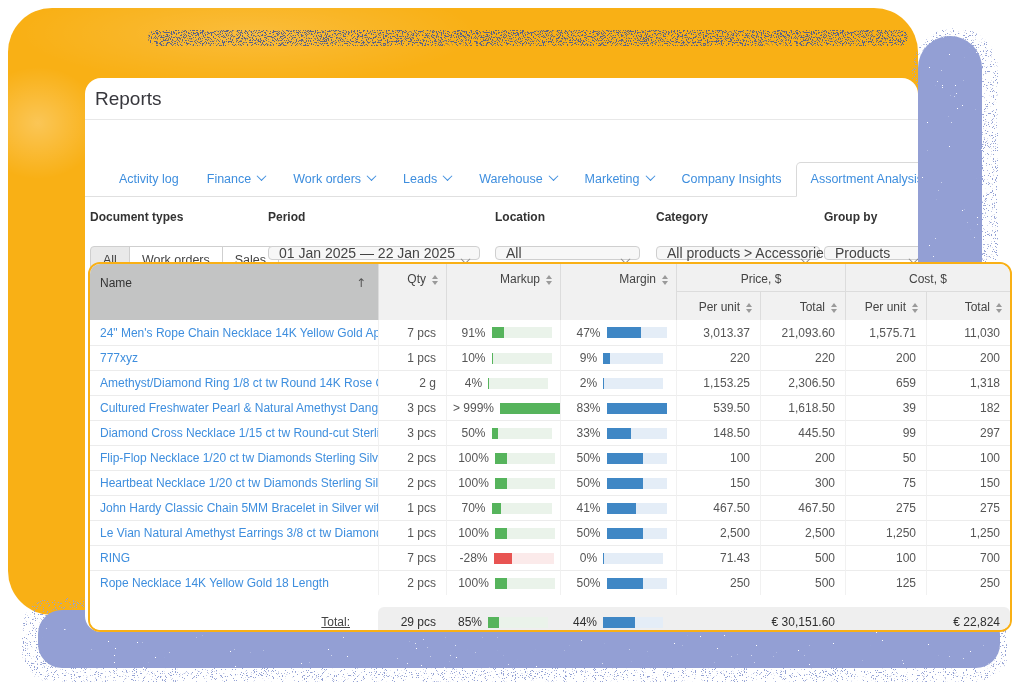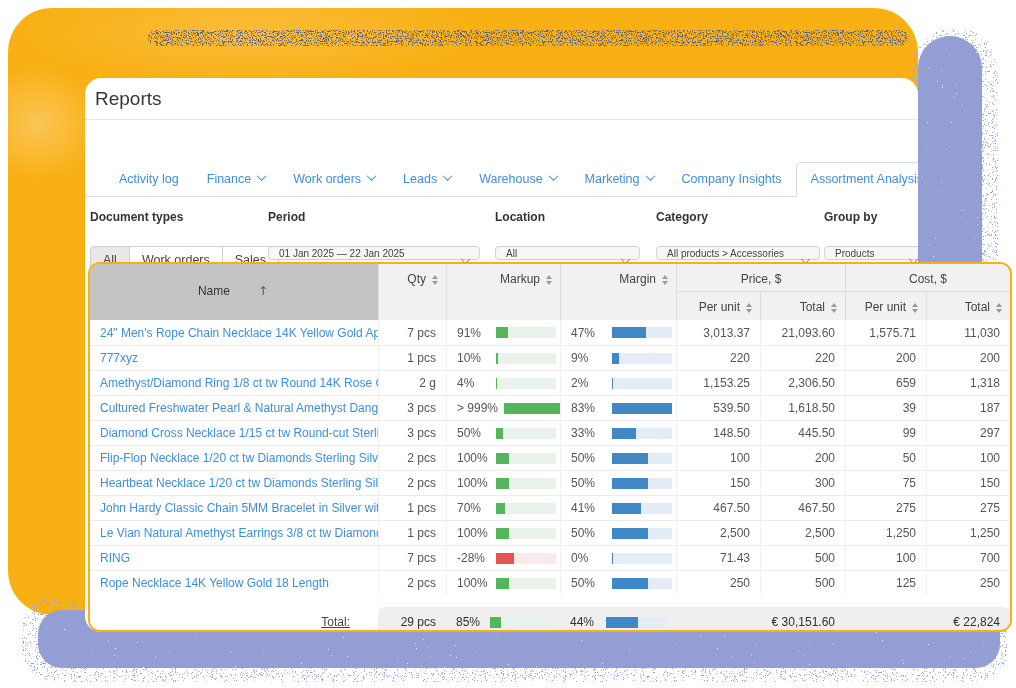--- a/index.html
+++ b/index.html
@@ -38,49 +38,49 @@
   .filters{position:absolute;left:5px;top:132px;right:0;height:60px;}
   .fgroup{position:absolute;top:0;}
   .flabel{font-size:12px;font-weight:bold;color:#333;margin-bottom:22px;}
   .seg{display:flex;}
   .seg-btn{height:26px;line-height:26px;padding:0 12px;border:1px solid #cfcfcf;background:#fff;
        font-size:12.5px;color:#444;margin-left:-1px;cursor:pointer;white-space:nowrap;}
   .seg-btn:first-child{border-radius:4px 0 0 4px;margin-left:0;}
   .seg-btn:last-child{border-radius:0 4px 4px 0;}
   .seg-btn.sel{background:#e9e9e9;}
   .select{height:14px;border:1px solid #cfcfcf;border-radius:4px;background:#f7f7f7;
-       display:flex;align-items:center;padding:0 26px 0 10px;font-size:10px;color:#444;
+       display:flex;align-items:center;padding:0 26px 0 10px;font-size:14px;color:#444;
        position:relative;box-sizing:border-box;cursor:pointer;white-space:nowrap;}
   .select .chev{position:absolute;right:10px;top:10px;color:#8a8a8a;margin:0;}
   
   .tbl{
     position:absolute;left:88px;top:262px;width:924px;height:370px;box-sizing:border-box;
     background:#fff;border:2px solid var(--accent,#F9B015);border-radius:12px;overflow:hidden;
     display:grid;grid-template-columns:288px 68px 114px 116px 84px 85px 81px 84px;
     grid-template-rows:28px 28px;font-size:12px;color:#555;
   }
   .hc{background:#f1f1f1;box-sizing:border-box;display:flex;align-items:flex-start;padding-top:8px;}
   .h-name{grid-column:1;grid-row:1/3;background:#c3c4c4;color:#333;
-      display:flex;justify-content:center;padding:20px 12px 0 10px;cursor:pointer;gap:28px;}
+      display:flex;justify-content:space-between;padding:12px 12px 0 10px;cursor:pointer;gap:28px;}
   .h-top2{grid-row:1/3;justify-content:flex-end;padding-right:8px;border-left:1px solid #dcdcdc;cursor:pointer;color:#444;}
   .h-grp{grid-row:1;justify-content:center;border-left:1px solid #dcdcdc;border-bottom:1px solid #dcdcdc;color:#444;}
   .h-sub{grid-row:2;justify-content:flex-end;padding-right:8px;border-left:1px solid #dcdcdc;cursor:pointer;color:#444;}
   .sort{display:inline-flex;flex-direction:column;margin-left:6px;margin-top:3px;row-gap:2px;}
   .sort i{display:block;width:0;height:0;border-left:3.5px solid transparent;border-right:3.5px solid transparent;}
   .sort .up{border-bottom:4px solid #9a9a9a;}
   .sort .dn{border-top:4px solid #9a9a9a;}
   .arrow-up{font-family:"DejaVu Sans",sans-serif;color:#555;font-size:12px;}
   
   .bc{height:25px;box-sizing:border-box;display:flex;align-items:center;border-top:1px solid #ececec;
       padding:0 10px;white-space:nowrap;overflow:hidden;}
   .bc.first{border-top:none;}
   .num{justify-content:flex-end;}
   .vline{border-left:1px solid #f1f1f1;}
   .c-name a{color:var(--link,#3E8EDE);text-decoration:none;cursor:pointer;}
-  .barcell{justify-content:space-between;padding-right:4px;column-gap:6px;}
+  .barcell{justify-content:center;padding-right:4px;column-gap:6px;}
   .bar{width:60px;height:11px;background:#eaf3ea;flex:none;}
   .bar i{display:block;height:100%;background:var(--bar-green,#56B45C);}
   .bar.blue{background:#e4edf7;}
   .bar.blue i{background:var(--bar-blue,#3F87C5);}
   .bar.red{background:#fbeaea;}
   .bar.red i{background:var(--bar-red,#E85452);}
   .spacer{grid-column:1/9;height:12px;}
   
   .tc{height:30px;box-sizing:border-box;display:flex;align-items:center;background:#efefef;
       font-weight:normal;color:#2f2f2f;padding:0 10px;white-space:nowrap;}
@@ -335,21 +335,21 @@
     </div>
     <div class="bc barcell vline">
       <span>83%</span>
       <span class="bar blue">
             <i style="width: 100%;"></i>
           </span>
     </div>
     <div class="bc num vline">539.50</div>
     <div class="bc num vline">1,618.50</div>
     <div class="bc num vline">39</div>
-    <div class="bc num vline">187</div>
+    <div class="bc num vline">182</div>
   </div><div style="display:contents;">
     <div class="bc c-name">
           <a>Diamond Cross Necklace 1/15 ct tw Round-cut Sterling Silver</a>
         </div>
     <div class="bc num vline">3 pcs</div>
     <div class="bc barcell vline">
       <span>50%</span>
       <span class="bar">
             <i style="width: 11%;"></i>
           </span>

